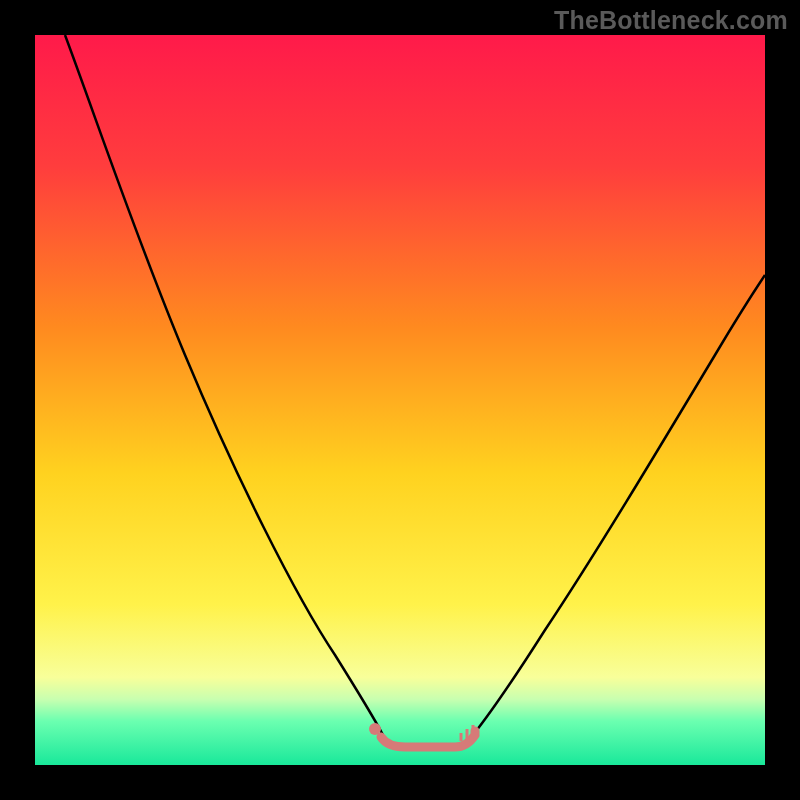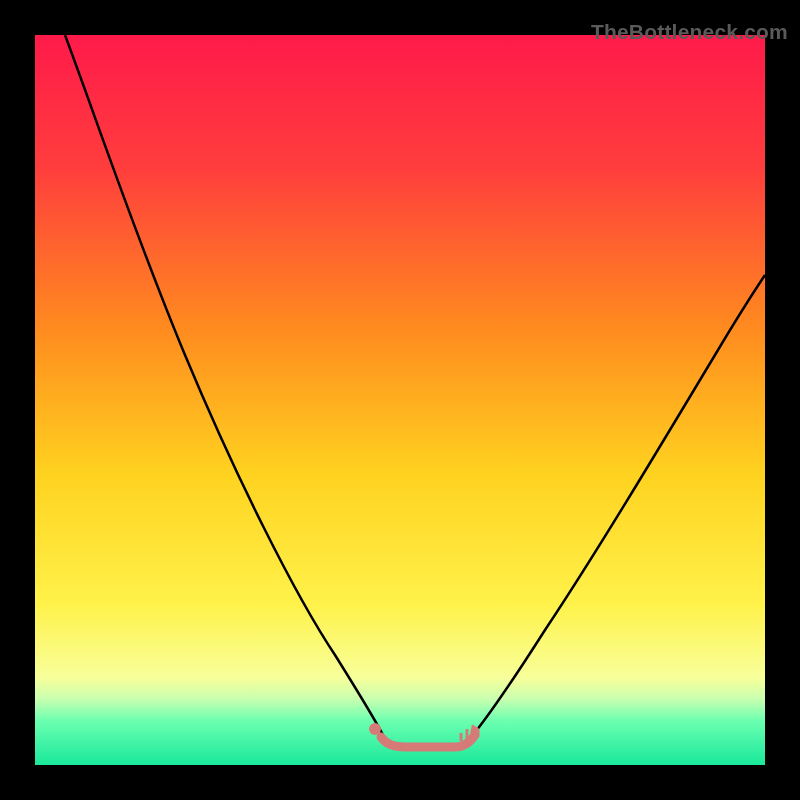--- a/index.html
+++ b/index.html
@@ -6,24 +6,24 @@
   body {
     width: 800px;
     height: 800px;
     background: #000;
     position: relative;
     font-family: Arial, sans-serif;
     overflow: hidden;
   }
   .watermark {
     position: absolute;
-    top: 20px;
+    top: 6px;
     right: 12px;
     color: #5a5a5a;
-    font-size: 21px;
+    font-size: 25px;
     font-weight: 600;
     letter-spacing: 0.2px;
     z-index: 10;
   }
   .frame {
     position: absolute;
     top: 35px;
     left: 35px;
     width: 730px;
     height: 730px;

